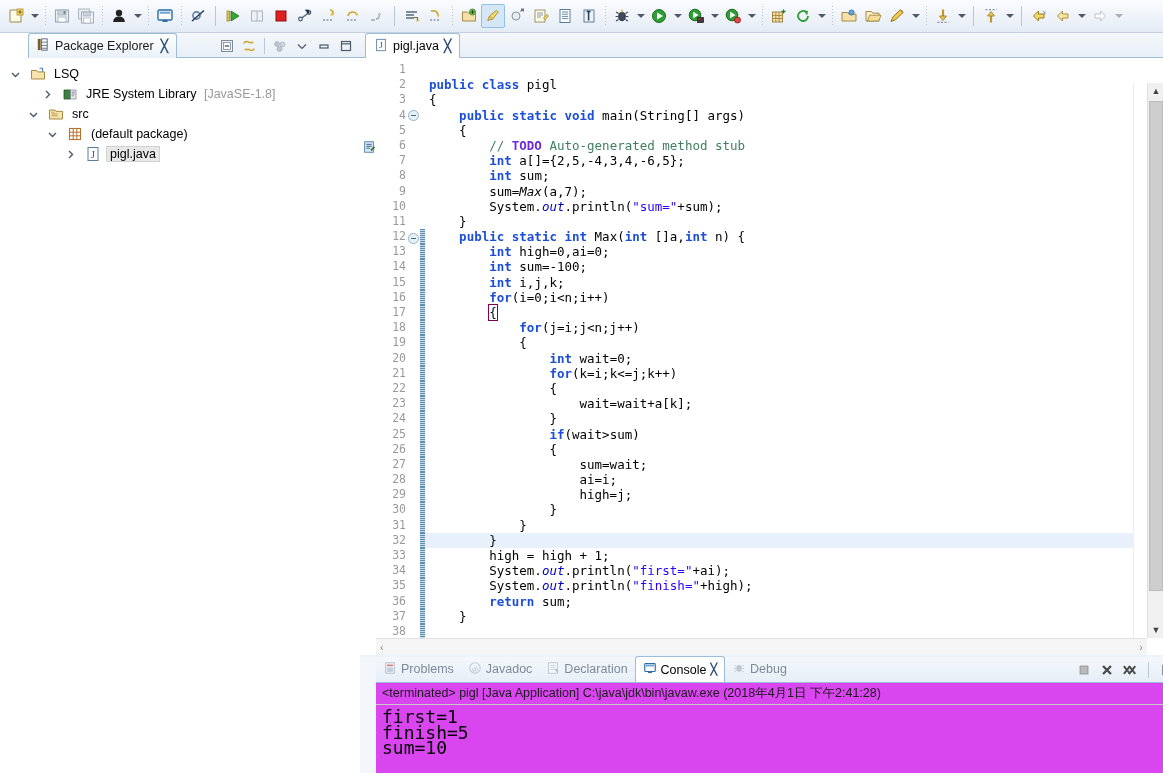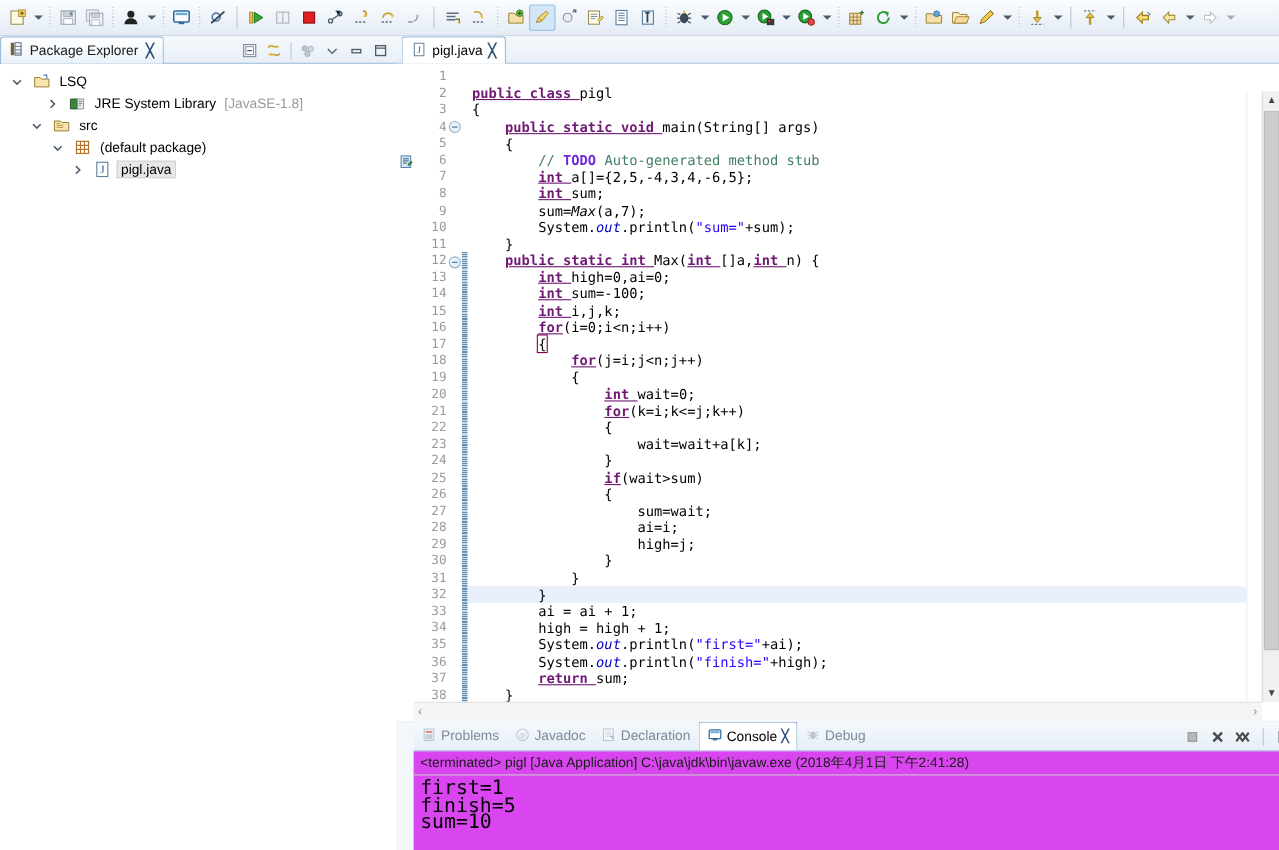--- a/index.html
+++ b/index.html
@@ -44,20 +44,21 @@
 
   
   .pkg-panel {
     position: absolute; left: 0; top: 33px; width: 360px; height: 740px;
     background: #ffffff;
   }
   .pkg-tabrow {
     position: relative; height: 25px;
     background: linear-gradient(to bottom, #f4f8fc, #e8eff7);
     border-bottom: 1px solid #9dbcd8;
+    margin-left: 28px;
   }
   .pkg-tab {
     position: absolute; left: 0; top: 0; height: 25px;
     display: flex; align-items: center; gap: 5px; padding: 0 8px 0 6px;
     background: linear-gradient(to bottom, #ffffff 0%, #eaf1f9 100%);
     border-top: 1px solid #9dbcd8;
     border-left: 1px solid #9dbcd8;
     border-right: 1px solid #9dbcd8;
     border-top-left-radius: 3px; border-top-right-radius: 3px;
     font-size: 12.5px; color: #1a1a1a;
@@ -123,21 +124,21 @@
     font-family: "DejaVu Sans Mono", monospace; font-size: 12.5px;
   }
   .ln { height: 15.2px; line-height: 15.2px; }
   .codeline { height: 15.2px; line-height: 15.2px; white-space: pre; padding-left: 4px; }
   .codeline.cur { background: #e8f0fb; }
   .chg { height: 15.2px; }
   .chg.on {
     background: repeating-linear-gradient(to bottom,
       #5f8fb5 0px, #5f8fb5 1px, #c9d9e6 1px, #c9d9e6 2px);
   }
-  .kw { color: #701a75; font-weight: bold; text-decoration: underline; }
+  .kw { color: #1d4ed8; font-weight: bold; }
   .str { color: #2a00ff; }
   .cmt { color: #3f7f5f; }
   .todo { color: #6d28d9; font-weight: bold; }
   .fld { color: #0000c0; font-style: italic; }
   .stat { font-style: italic; }
   .brk { outline: 1px solid #7f0055; }
 
   .fold-marker {
     width: 11px; height: 11px; border: 1px solid #93b3cc; border-radius: 50%;
     background: #e8f2fa; position: relative; margin: 2px auto 0 auto;
@@ -808,21 +809,20 @@
           <div class="codeline"><span>                    wait=wait+a[k];</span></div>
           <div class="codeline"><span>                }</span></div>
           <div class="codeline"><span>                </span><span class="kw">if</span><span>(wait&gt;sum)</span></div>
           <div class="codeline"><span>                {</span></div>
           <div class="codeline"><span>                    sum=wait;</span></div>
           <div class="codeline"><span>                    ai=i;</span></div>
           <div class="codeline"><span>                    high=j;</span></div>
           <div class="codeline"><span>                }</span></div>
           <div class="codeline"><span>            }</span></div>
           <div class="codeline cur"><span>        }</span></div>
-          <div class="codeline"><span>        ai = ai + 1;</span></div>
           <div class="codeline"><span>        high = high + 1;</span></div>
           <div class="codeline"><span>        System.</span><span class="fld">out</span><span>.println(</span><span class="str">"first="</span><span>+ai);</span></div>
           <div class="codeline"><span>        System.</span><span class="fld">out</span><span>.println(</span><span class="str">"finish="</span><span>+high);</span></div>
           <div class="codeline"><span>        </span><span class="kw">return </span><span>sum;</span></div>
           <div class="codeline"><span>    }</span></div>
         </div>
 
       <div class="ovr-ruler"></div>
 
       <div class="ed-vscroll">

